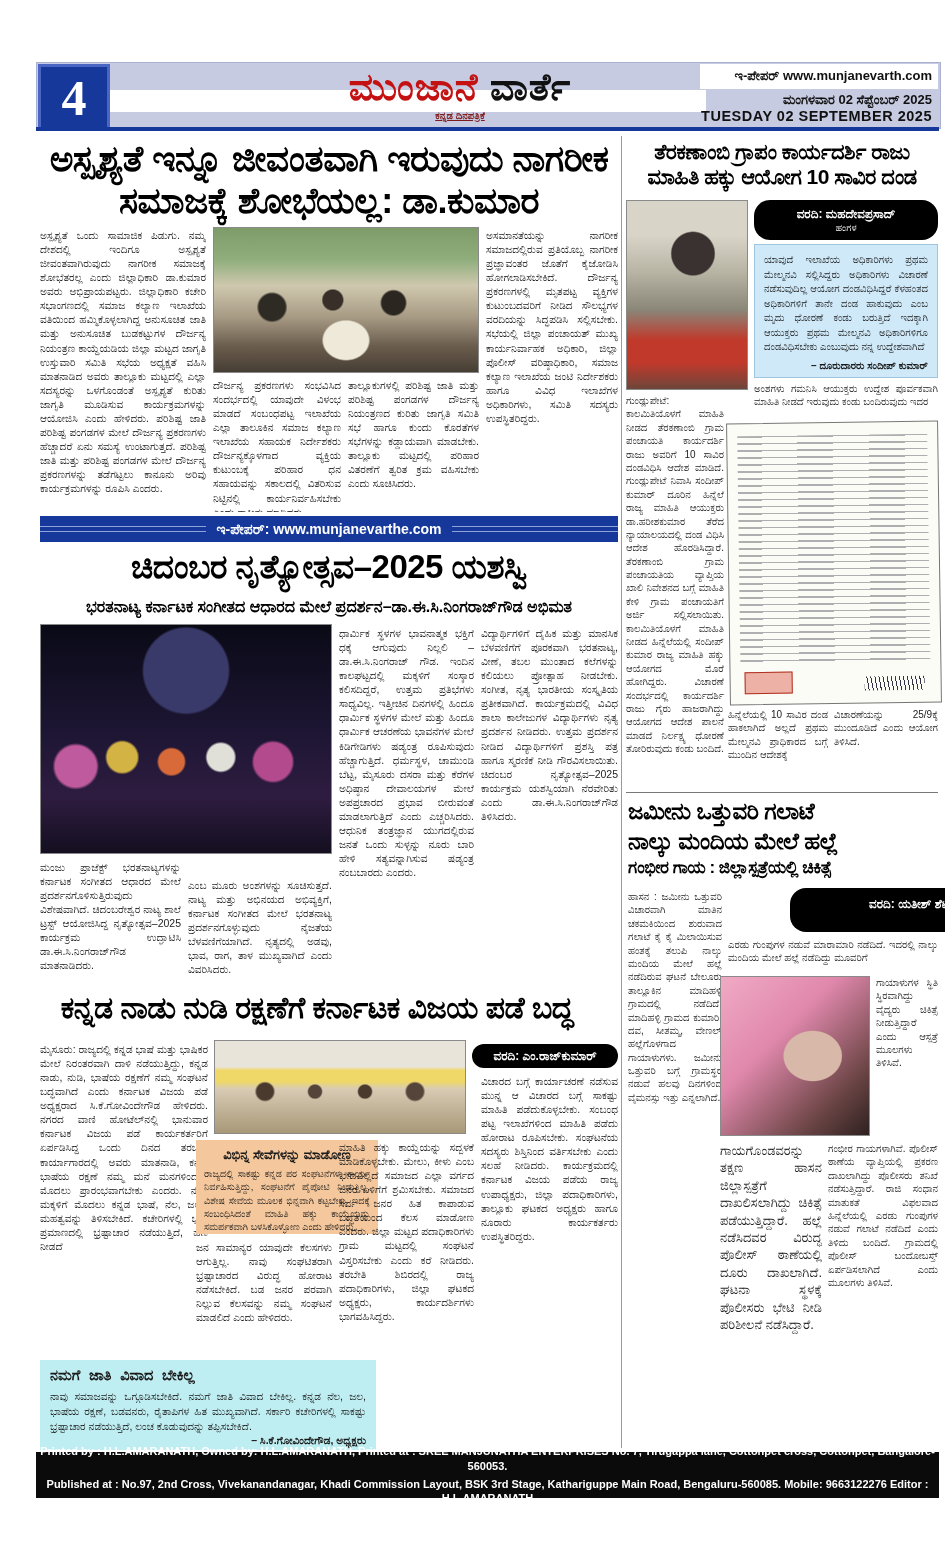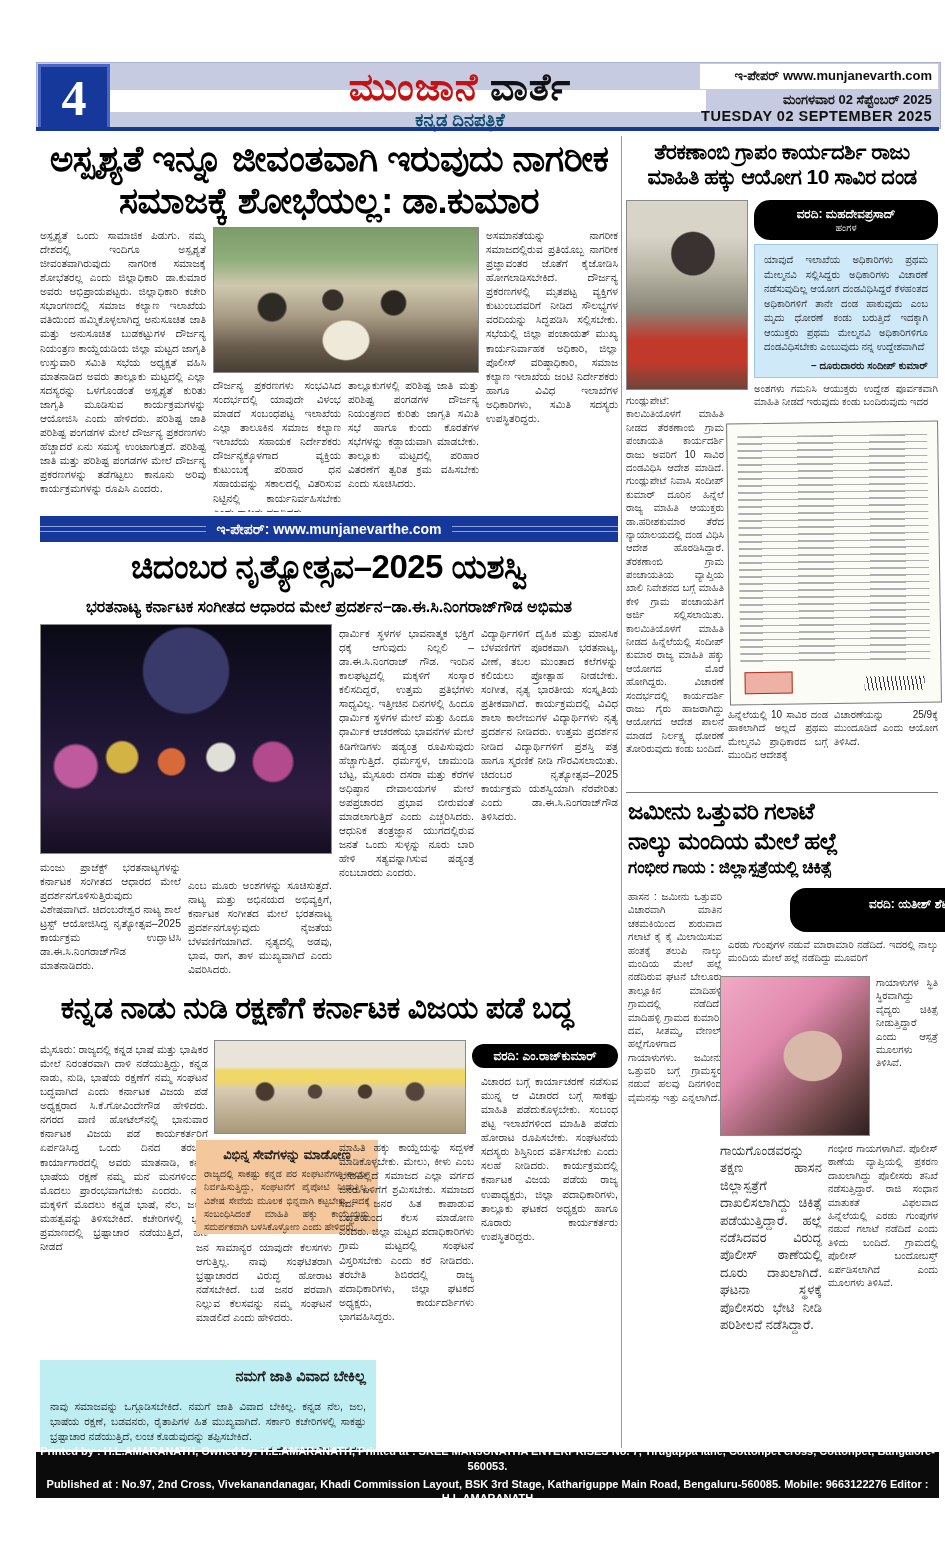--- a/index.html
+++ b/index.html
@@ -8,21 +8,21 @@
   .abs{position:absolute;}
   
   .band{background:#c7cbe1;border:1px solid #aab0cf;}
   .pagenum{background:#16389b;border:3px solid #4a66c4;color:#fff;font-weight:bold;
            font-size:50px;display:flex;align-items:center;justify-content:center;
            font-family:"Liberation Serif", serif;}
   .whitestrip{background:#ffffff;}
   .mast{font-weight:800;font-size:38px;letter-spacing:1px;text-align:center;white-space:nowrap;}
   .mast .red{color:#c41212;}
   .mast .blk{color:#111;}
-  .mastsub{font-size:18px;font-weight:bold;text-align:center;color:#0c4a6e;text-decoration:underline;}
+  .mastsub{font-size:10px;font-weight:bold;text-align:center;color:#7f1d1d;text-decoration:underline;}
   .hdr-right{font-size:13px;font-weight:bold;text-align:right;color:#111;}
   .hdr-right.eng{font-size:14.5px;letter-spacing:0.5px;}
   .bluerule{background:#16389b;}
   
   .headline{font-weight:800;color:#000;text-align:center;line-height:1.18;letter-spacing:-0.5px;}
   .subhead{font-weight:bold;color:#000;text-align:center;}
   
   .body{font-size:10.5px;line-height:1.34;text-align:justify;overflow:hidden;color:#222;}
   
   .bluebar{background:#16389b;color:#fff;display:flex;align-items:center;gap:10px;
@@ -35,21 +35,21 @@
   
   .quotebox{background:#cfe9f8;border:1px solid #9fc6de;font-size:10px;line-height:1.45;
             text-align:justify;padding:8px 9px;box-sizing:border-box;overflow:hidden;}
   .quotebox .sign{text-align:right;font-weight:bold;margin-top:4px;}
   .orangebox{background:#f4c79c;font-size:9.5px;line-height:1.4;text-align:justify;
              padding:6px 8px;box-sizing:border-box;overflow:hidden;}
   .orangebox .title{font-size:13px;font-weight:bold;text-align:center;margin-bottom:3px;}
   .orangebox .sign{text-align:right;font-weight:bold;}
   .cyanbox{background:#bfeef2;font-size:10.5px;line-height:1.4;text-align:justify;
            padding:6px 10px;box-sizing:border-box;overflow:hidden;}
-  .cyanbox .title{font-size:14.5px;font-weight:bold;text-align:right;margin-bottom:13px;}
+  .cyanbox .title{font-size:14.5px;font-weight:bold;text-align:left;margin-bottom:3px;font-family:Liberation Mono, monospace;}
   .cyanbox .sign{text-align:right;font-weight:bold;}
   
   .photo{border:1px solid #8a8a8a;box-sizing:border-box;}
   .photo-meeting{background:
       radial-gradient(ellipse at 50% 78%, #efe9da 0 12%, transparent 13%),
       radial-gradient(circle at 22% 55%, #2e2a24 0 6%, transparent 7%),
       radial-gradient(circle at 45% 50%, #383028 0 6%, transparent 7%),
       radial-gradient(circle at 68% 52%, #2c2620 0 6%, transparent 7%),
       linear-gradient(180deg,#7d9c6a 0%,#8fae7c 22%,#cfc8ae 40%,#a79a84 62%,#6b5d4d 82%,#463e34 100%);}
   .photo-stage{background:

